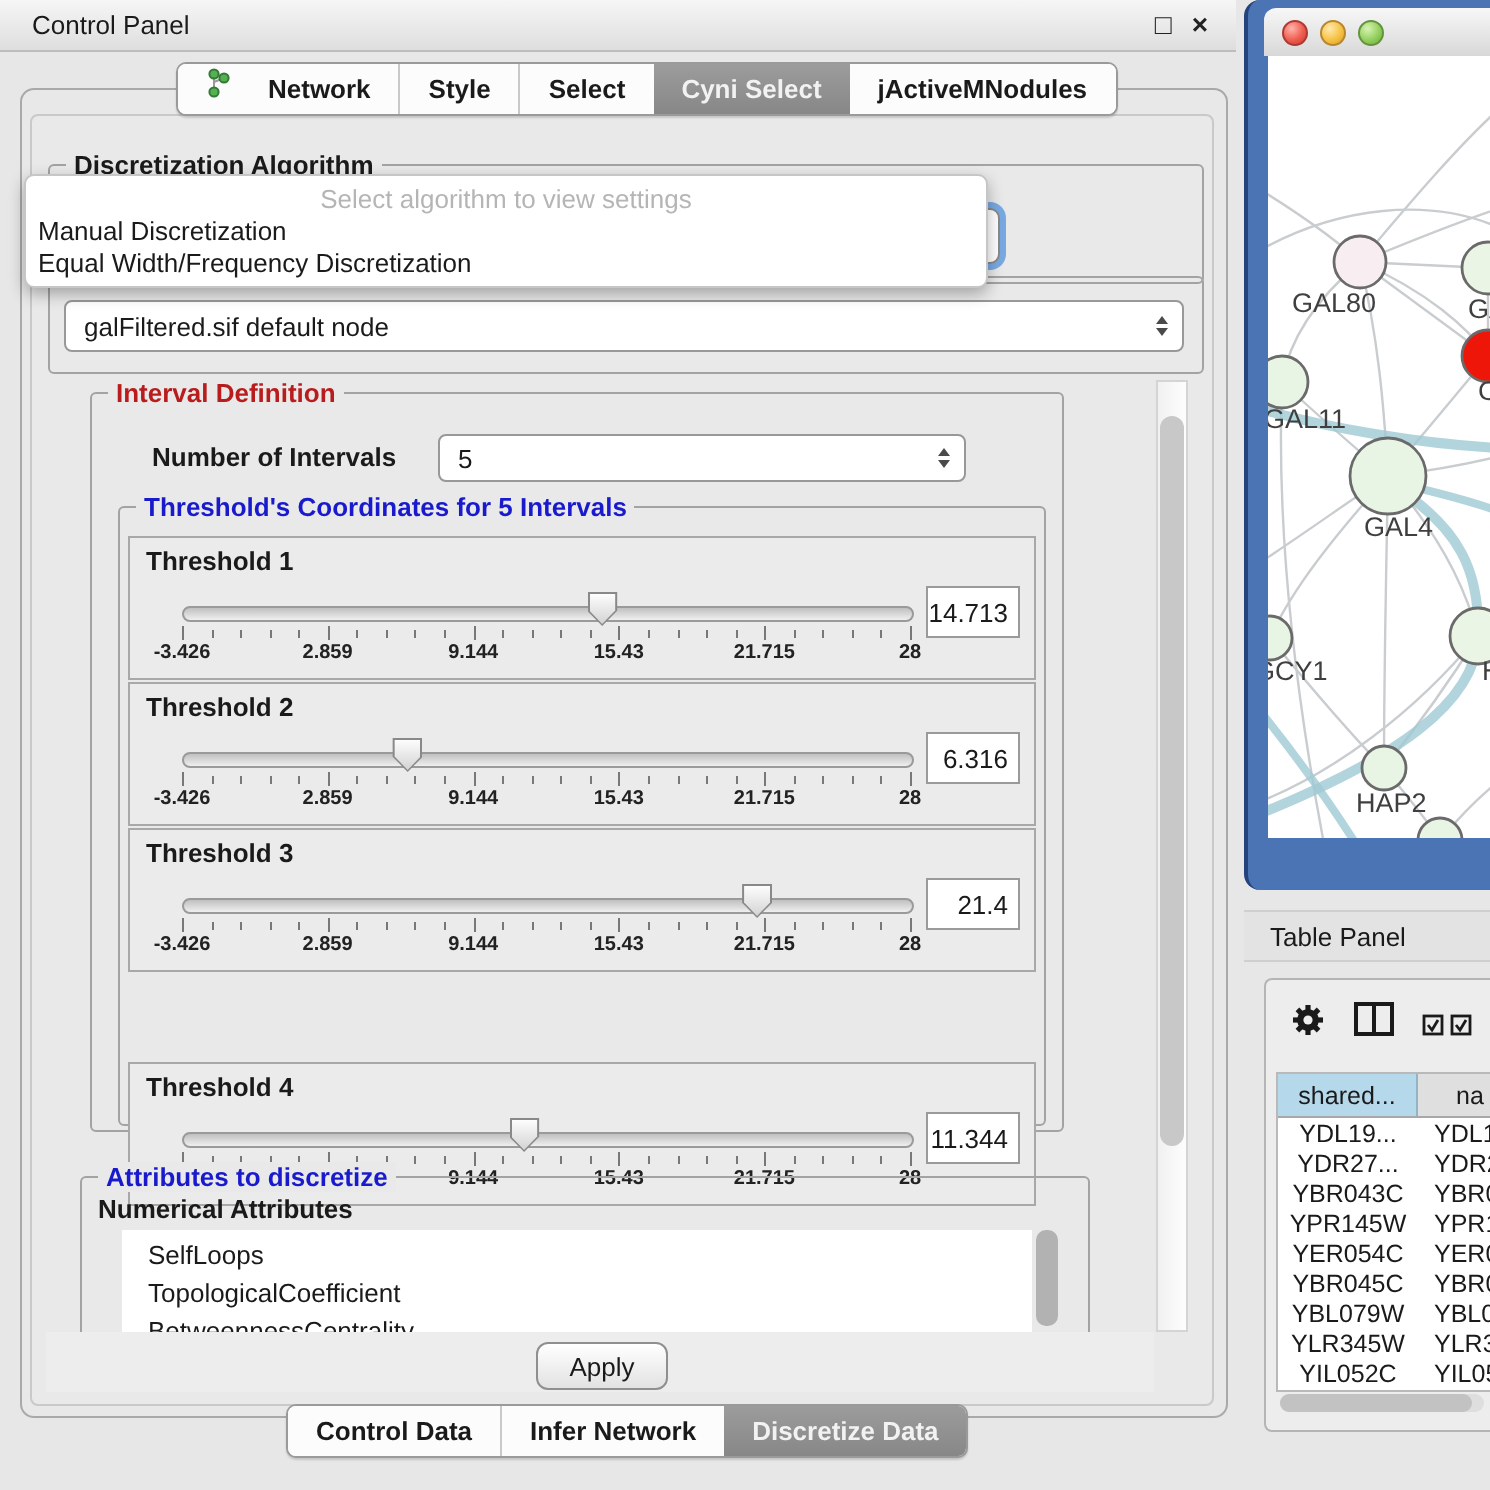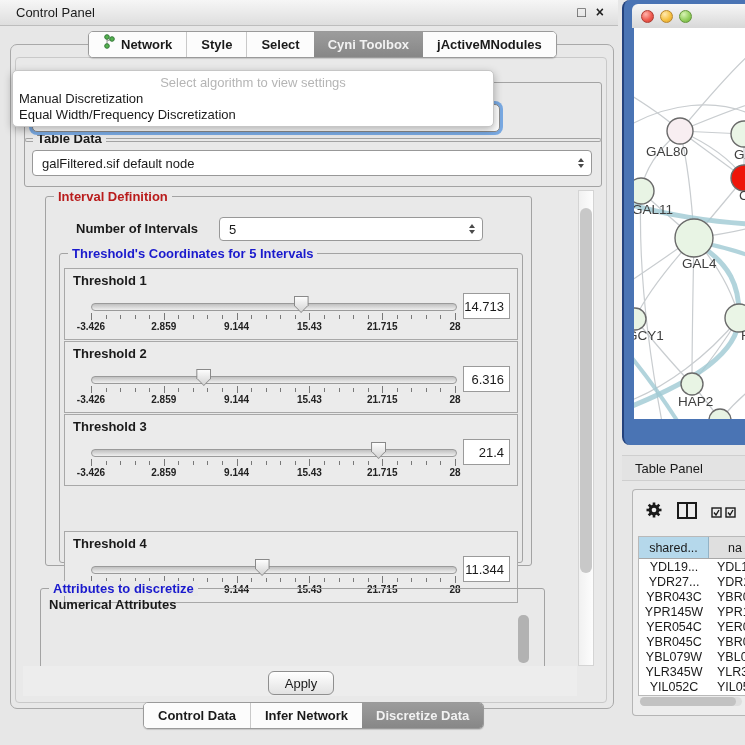--- a/index.html
+++ b/index.html
@@ -7,21 +7,21 @@
        font-family:"Liberation Sans",sans-serif;color:#1a1a1a}
   
   #titlebar{position:absolute;left:0;top:0;width:618px;height:26px;
     background:linear-gradient(#f6f6f6,#dedede);border-bottom:1px solid #bdbdbd;
     display:flex;align-items:center;font-size:13px;padding-left:16px;box-sizing:border-box}
   #tb-icons{position:absolute;right:14px;top:4px;display:flex;gap:10px;font-size:14px;color:#222}
   #tb-icons .ic{cursor:default}
   #tb-icons .x{font-weight:bold}
   .tabbar{position:absolute;display:flex;height:25px;border:1px solid #9a9a9a;border-radius:5px;
     overflow:hidden;background:#fcfcfc;z-index:6;box-shadow:0 1px 1px rgba(0,0,0,.15)}
-  .tab{display:flex;align-items:center;gap:5px;padding:0 14px;font-size:13px;font-weight:600;
+  .tab{display:flex;align-items:center;gap:18px;padding:0 14px;font-size:13px;font-weight:600;
     line-height:25px;background:#fcfcfc;white-space:nowrap}
   .tab+.tab{border-left:1px solid #c9c9c9}
   .tab.sel{background:linear-gradient(#9c9c9c,#878787);color:#f2f2f2;border-left:none}
   .tab.sel+.tab{border-left:none}
   #tabpane{position:absolute;left:10px;top:44px;width:602px;height:663px;border:1px solid #a9a9a9;
     border-radius:7px;background:#e8e8e8}
   #inner{position:absolute;left:15px;top:57px;width:590px;height:644px;border:1px solid #c9c9c9;
     border-radius:4px;background:#e9e9e9}
   
   .grp{position:absolute;border:1px solid #a3a3a3;border-radius:3px}
@@ -29,21 +29,21 @@
     font-weight:bold;white-space:nowrap}
   .gt.green{color:#b91c1c}.gt.blue{color:#1a1acd}
   .combo{position:absolute;background:#fff;border:1px solid #989898;border-radius:4px;
     font-size:13px;display:flex;align-items:center;padding:0 22px 0 9px;box-sizing:border-box;
     white-space:nowrap;overflow:hidden}
   .arrows{position:absolute;right:7px;top:50%;transform:translateY(-50%);display:flex;
     flex-direction:column;align-items:center;gap:2px}
   .arrows .up{width:0;height:0;border:3.5px solid transparent;border-bottom:4.5px solid #4a4a4a;border-top:none}
   .arrows .dn{width:0;height:0;border:3.5px solid transparent;border-top:4.5px solid #4a4a4a;border-bottom:none}
   
-  #popup{position:absolute;left:12px;top:70px;width:480px;height:55px;background:#fff;
+  #popup{position:absolute;left:12px;top:87px;width:480px;height:55px;background:#fff;
     border:1px solid #c6c6c6;border-radius:5px;box-shadow:0 3px 8px rgba(0,0,0,.3);z-index:50}
   #popup .prompt{position:absolute;left:0;right:0;top:4px;text-align:center;color:#b5b5b5;font-size:13px}
   #popup-opts{position:absolute;left:4px;top:20px;right:4px}
   .popt{font-size:13px;line-height:16px;padding:0 2px}
   .popt.b{font-weight:normal}
   #focus-combo{position:absolute;left:32px;top:104px;width:466px;height:26px;background:#fff;
     border:1px solid #8a8a8a;border-radius:5px;box-shadow:0 0 0 3px #79a9e2;z-index:10}
   
   #viewport{position:absolute;left:22px;top:190px;width:556px;height:476px;overflow:hidden;background:#e9e9e9}
   #vscroll{position:absolute;left:578px;top:190px;width:16px;height:476px;
@@ -133,21 +133,21 @@
           </svg></span>
         <span>Network</span>
       </div>
       <div class="tab">
         <span>Style</span>
       </div>
       <div class="tab">
         <span>Select</span>
       </div>
       <div class="tab sel">
-        <span>Cyni Toolbox</span>
+        <span>Cyni Select</span>
       </div>
       <div class="tab">
         <span>jActiveMNodules</span>
       </div>
     </div>
 
   <div id="tabpane"></div>
   <div id="inner"></div>
 
   <div class="grp" style="left:24px;top:82px;width:576px;height:58px">
@@ -359,20 +359,25 @@
               <i></i>
             </div>
             <div class="vf">11.344</div>
           </div>
         </div>
     </div>
 
     <div class="grp" style="left:18px;top:398px;width:503px;height:95px">
       <span class="gt blue">Attributes to discretize</span>
       <span id="attr-sub">Numerical Attributes</span>
+      <div id="attr-list">
+          <div class="attr-item">SelfLoops</div>
+          <div class="attr-item">TopologicalCoefficient</div>
+          <div class="attr-item">BetweennessCentrality</div>
+        </div>
       <div id="attr-sb"></div>
     </div>
   </div>
   <div id="vscroll"></div>
   <div id="vthumb"></div>
 
   <div id="apply-strip"></div>
   <div id="apply-btn">Apply</div>
 
   <div id="bottom-tabs" class="tabbar" style="left:143px;top:702px">

